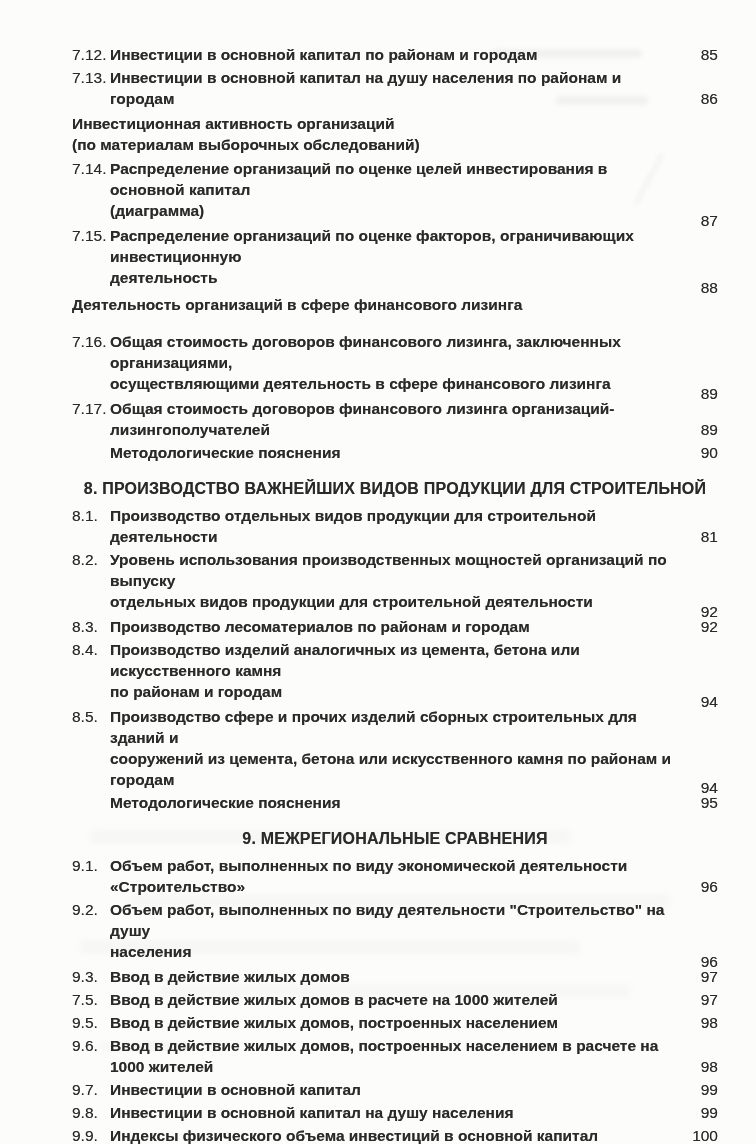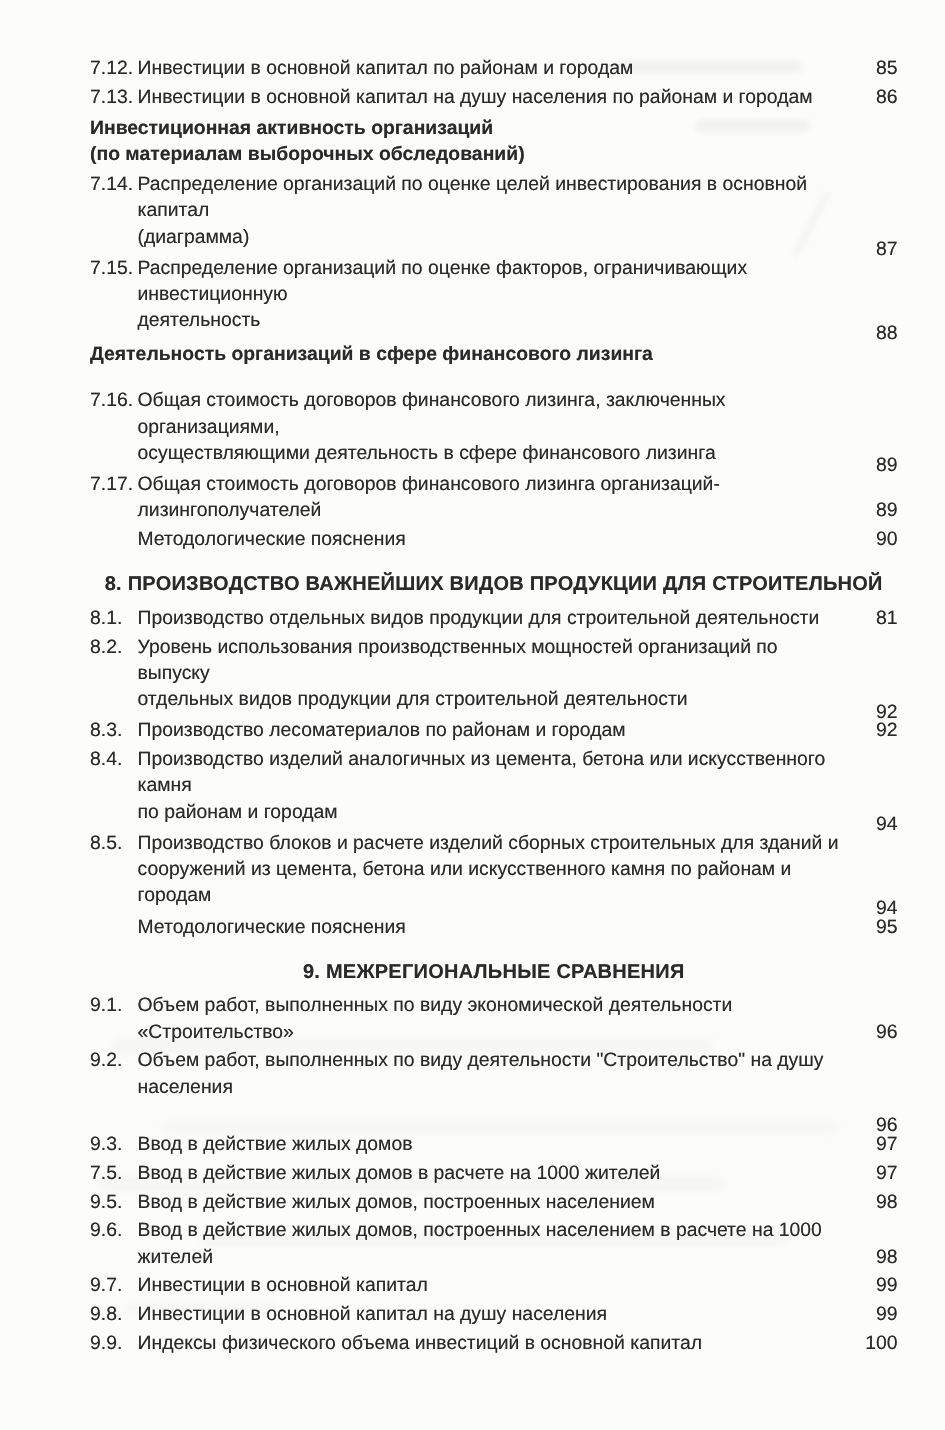--- a/index.html
+++ b/index.html
@@ -18,21 +18,21 @@
   .toc {
     position:absolute;
     left:72px; top:44px; width:646px;
     font-size:15.5px;
     line-height:21px;
     text-shadow:0 0 0.5px rgba(40,40,40,.55);
   }
   .row { display:flex; align-items:flex-start; margin-bottom:2px; }
   .num { flex:0 0 38px; }
   .txt { flex:1 1 auto; padding-right:10px; }
-  .tline { display:block; }
+  .tline { display:block;font-weight:bold; }
   .pagenum { flex:0 0 32px; text-align:right; align-self:flex-end; }
   .row.multi .pagenum { position:relative; top:8px;margin-top:44px; }
   .subheading {
     text-align:left; font-weight:700;
     margin:4px 0 3px;
   }
   .section-heading {
     text-align:center; font-weight:700;
     font-size:16px;
     margin:15px 0 6px;
@@ -159,21 +159,21 @@
         <span class="num">8.4.</span>
         <span class="txt">
           <span class="tline">Производство изделий аналогичных из цемента, бетона или искусственного камня</span>
           <span class="tline">по районам и городам</span>
         </span>
         <span class="pagenum">94</span>
       </div>
       <div class="row multi">
         <span class="num">8.5.</span>
         <span class="txt">
-          <span class="tline">Производство блоков и расчете изделий сборных строительных для зданий и</span>
+          <span class="tline">Производство сфере и прочих изделий сборных строительных для зданий и</span>
           <span class="tline">сооружений из цемента, бетона или искусственного камня по районам и городам</span>
         </span>
         <span class="pagenum">94</span>
       </div>
       <div class="row">
         <span class="num"></span>
         <span class="txt">
           <span class="tline">Методологические пояснения</span>
         </span>
         <span class="pagenum">95</span>

